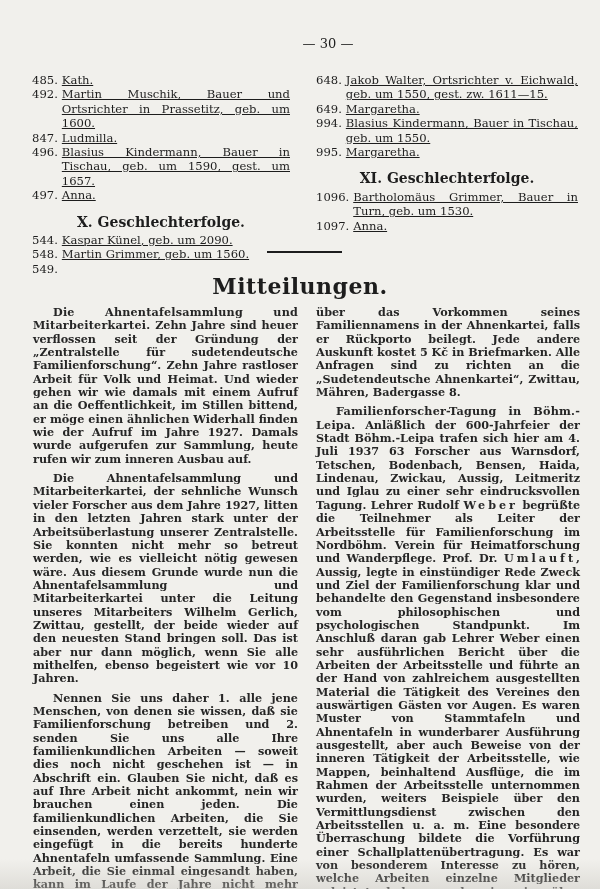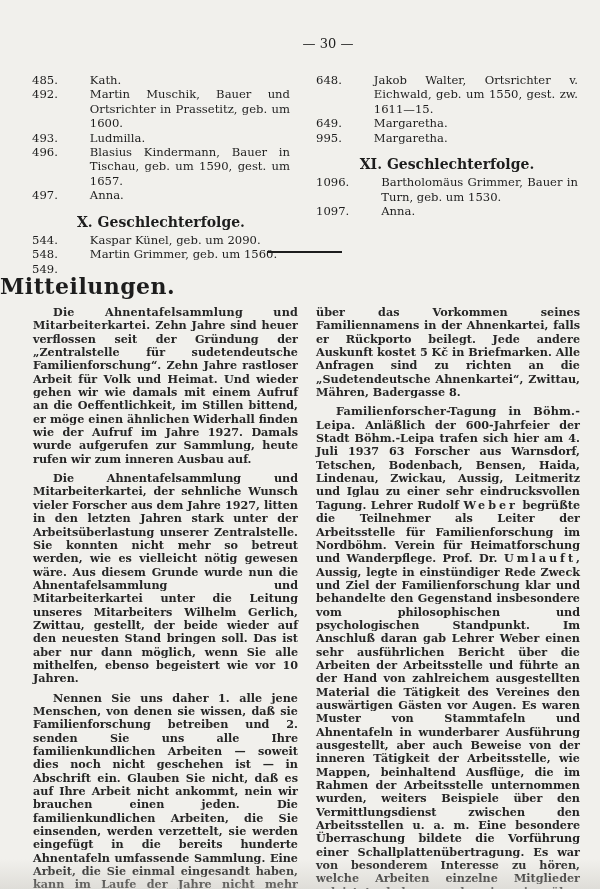--- a/index.html
+++ b/index.html
@@ -10,34 +10,34 @@
     color: #1d1d1d;
     position: relative;
   }
   .page-number {
     position: absolute; top: 36px; left: 0; width: 600px;
     text-align: center; font-size: 13px; padding-left: 28px;
   }
   .col { position: absolute; font-size: 11.6px; line-height: 14.4px; }
   .col-left-top { left: 32px; top: 73px; width: 258px; }
   .col-right-top { left: 316px; top: 73px; width: 262px; }
-  .entry { display: flex; gap: 28px; }
+  .entry { display: flex; }
   .entry .num { flex: 0 0 auto; margin-right: 4px; }
-  .entry .txt { flex: 1 1 auto; text-align: justify; }
+  .entry .txt { flex: 1 1 auto; text-align: justify; text-decoration: underline; }
   .gen-heading {
     text-align: center; font-weight: bold; font-size: 14px;
     margin: 12px 0 4px 0;
   }
   .divider {
     position: absolute; left: 267px; top: 251px; width: 75px; height: 2px;
     background: #1d1d1d;
   }
   .section-title {
     position: absolute; top: 273px; left: 0; width: 600px;
-    font-weight: bold; font-size: 22px;
+    text-align: center; font-weight: bold; font-size: 22px;
     letter-spacing: 0.5px;
   }
   .body-col {
     position: absolute; top: 306px; font-size: 11.2px; line-height: 13.35px;
     text-align: justify; font-weight: bold; color: #262626;
   }
   .body-left { left: 33px; width: 265px; }
   .body-right { left: 316px; width: 264px; }
   .body-col p { margin: 0 0 6px 0; text-indent: 20px; }
   .body-col p.cont { text-indent: 0; }
@@ -56,21 +56,21 @@
 <div class="col col-left-top">
   <div class="entry">
       <span class="num">485.</span>
       <span class="txt">Kath.</span>
     </div>
   <div class="entry">
       <span class="num">492.</span>
       <span class="txt">Martin Muschik, Bauer und Ortsrichter in Prassetitz, geb. um 1600.</span>
     </div>
   <div class="entry">
-      <span class="num">493.</span>
+      <span class="num">847.</span>
       <span class="txt">Ludmilla.</span>
     </div>
   <div class="entry">
       <span class="num">496.</span>
       <span class="txt">Blasius Kindermann, Bauer in Tischau, geb. um 1590, gest. um 1657.</span>
     </div>
   <div class="entry">
       <span class="num">497.</span>
       <span class="txt">Anna.</span>
     </div>
@@ -89,20 +89,24 @@
 </div>
 
 <div class="col col-right-top">
   <div class="entry">
       <span class="num">648.</span>
       <span class="txt">Jakob Walter, Ortsrichter v. Eichwald, geb. um 1550, gest. zw. 1611—15.</span>
     </div>
   <div class="entry">
       <span class="num">649.</span>
       <span class="txt">Margaretha.</span>
+    </div>
+  <div class="entry">
+      <span class="num">994.</span>
+      <span class="txt">Blasius Kindermann, Bauer in Tischau, geb. um 1550.</span>
     </div>
   <div class="entry">
       <span class="num">995.</span>
       <span class="txt">Margaretha.</span>
     </div>
   <div class="gen-heading">XI. Geschlechterfolge.</div>
   <div class="entry">
       <span class="num">1096.</span>
       <span class="txt">Bartholomäus Grimmer, Bauer in Turn, geb. um 1530.</span>
     </div>

